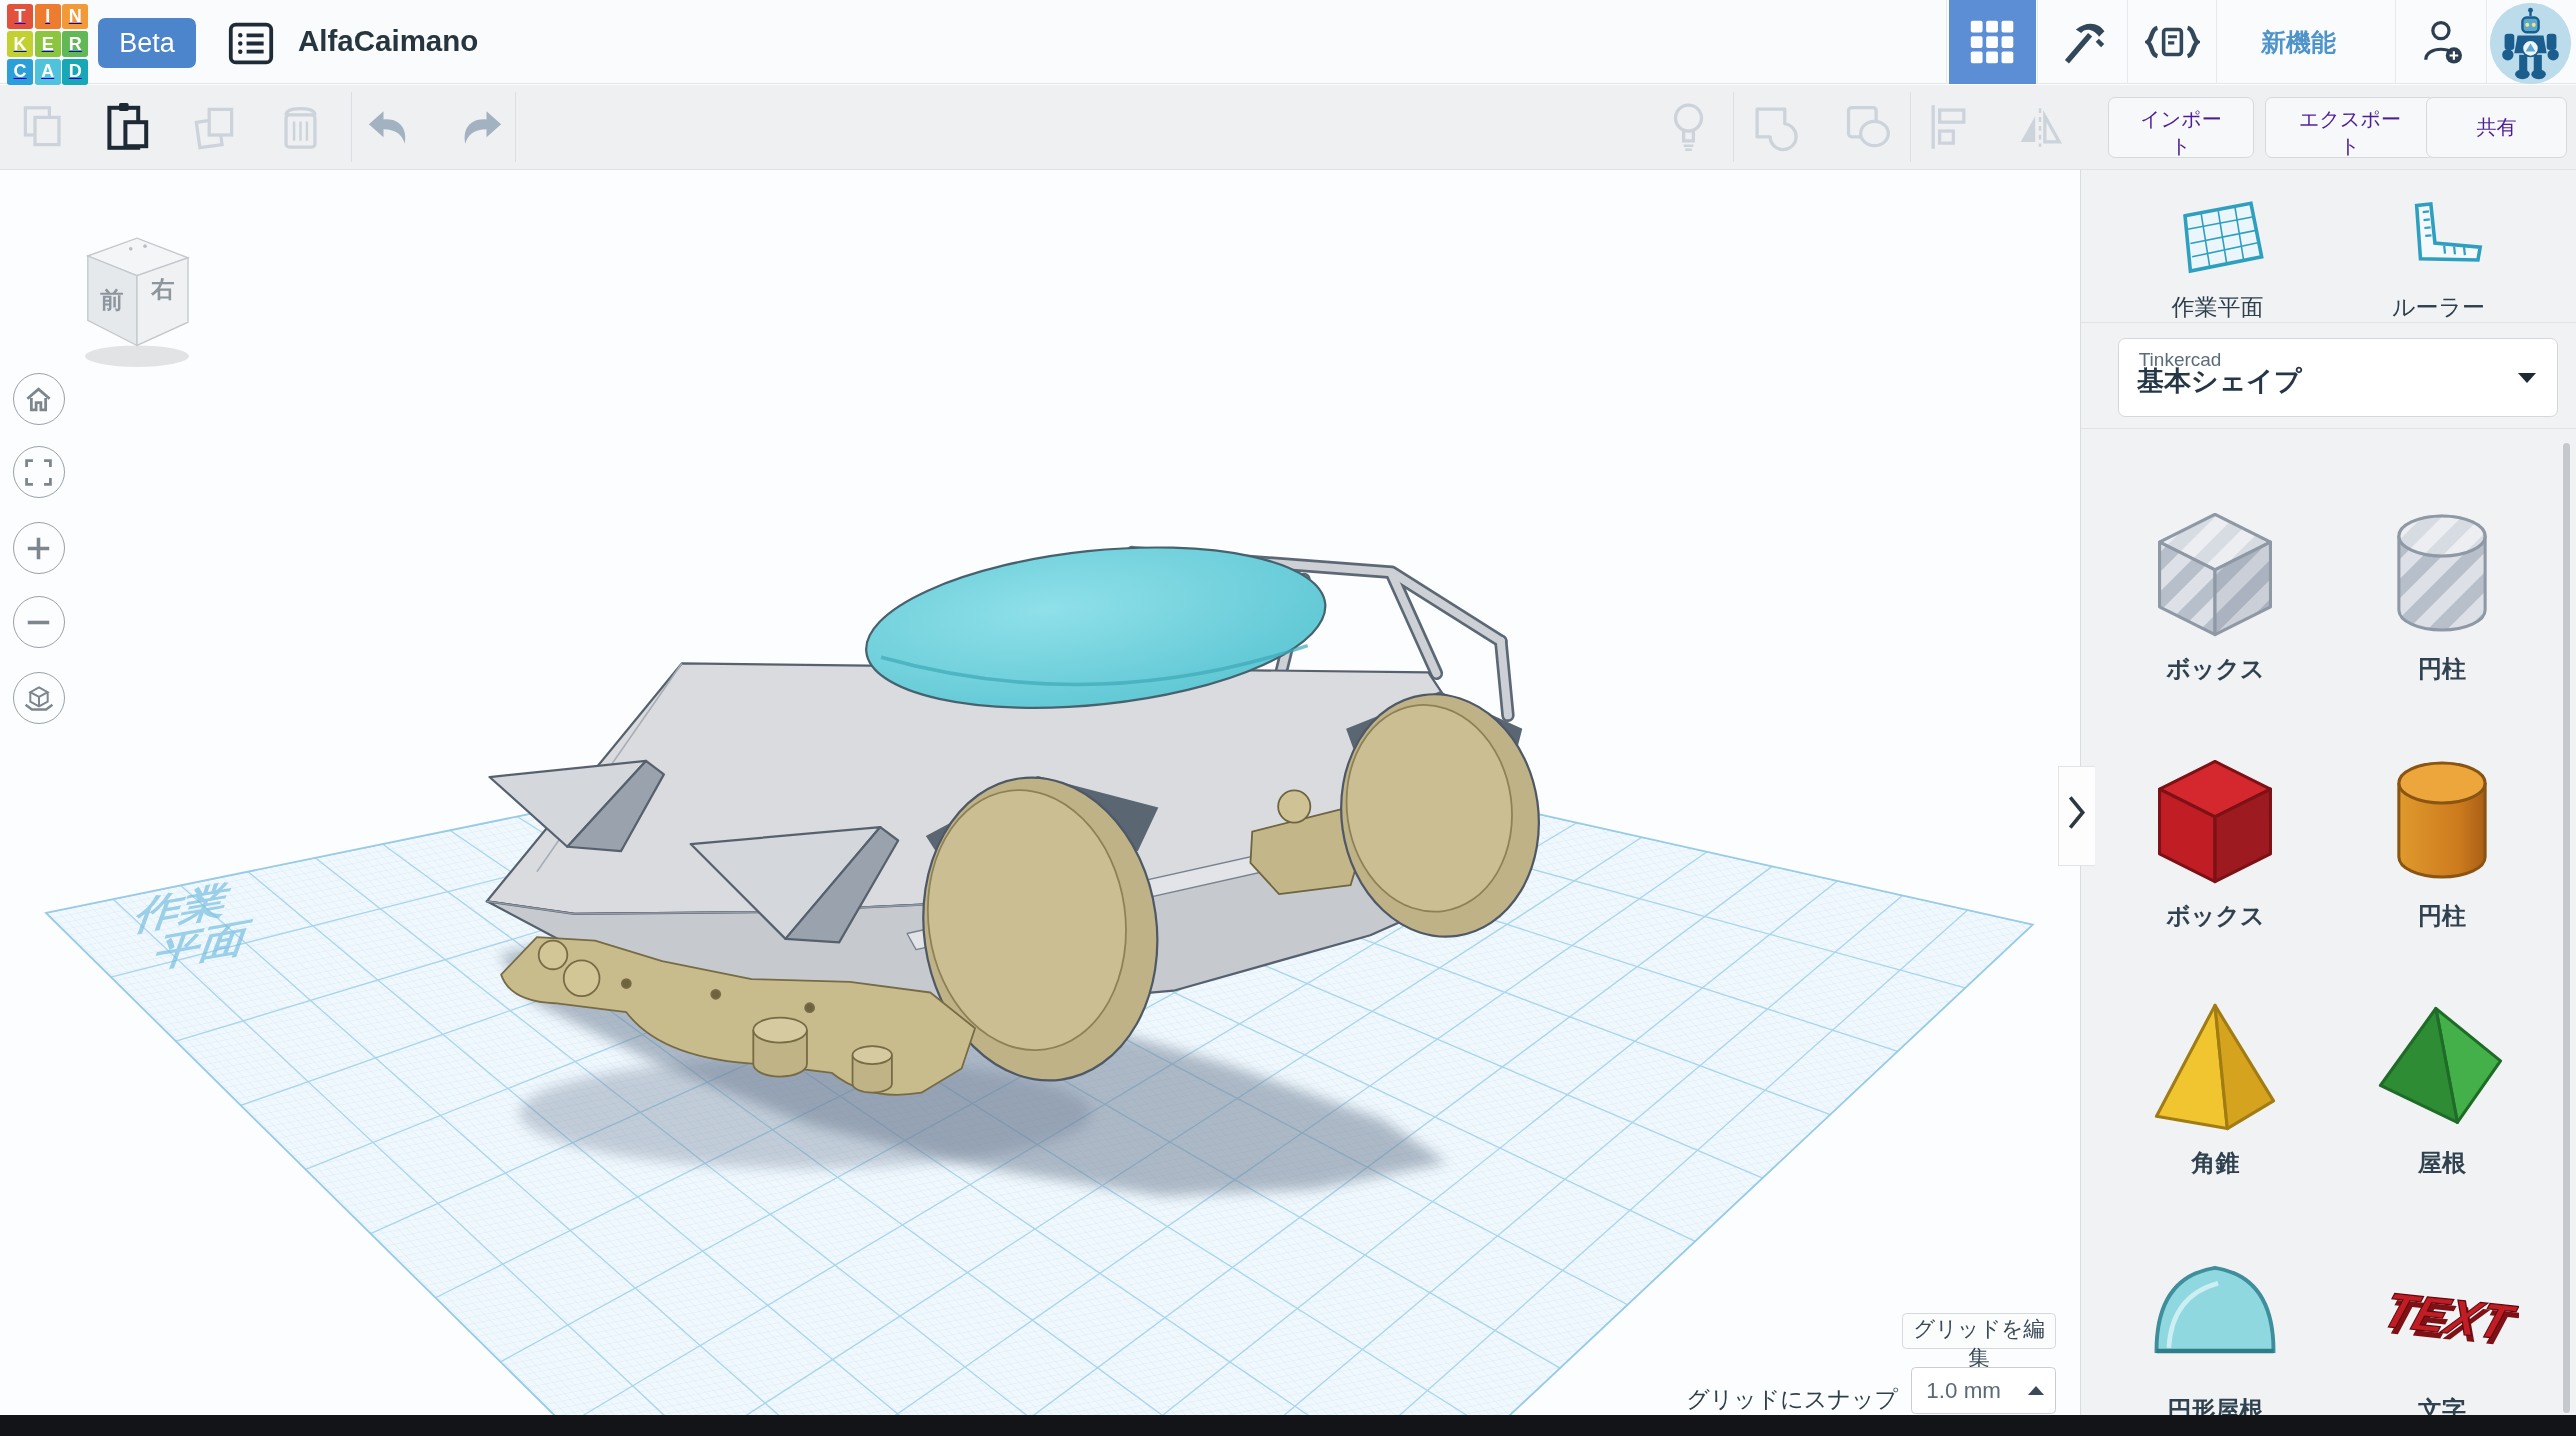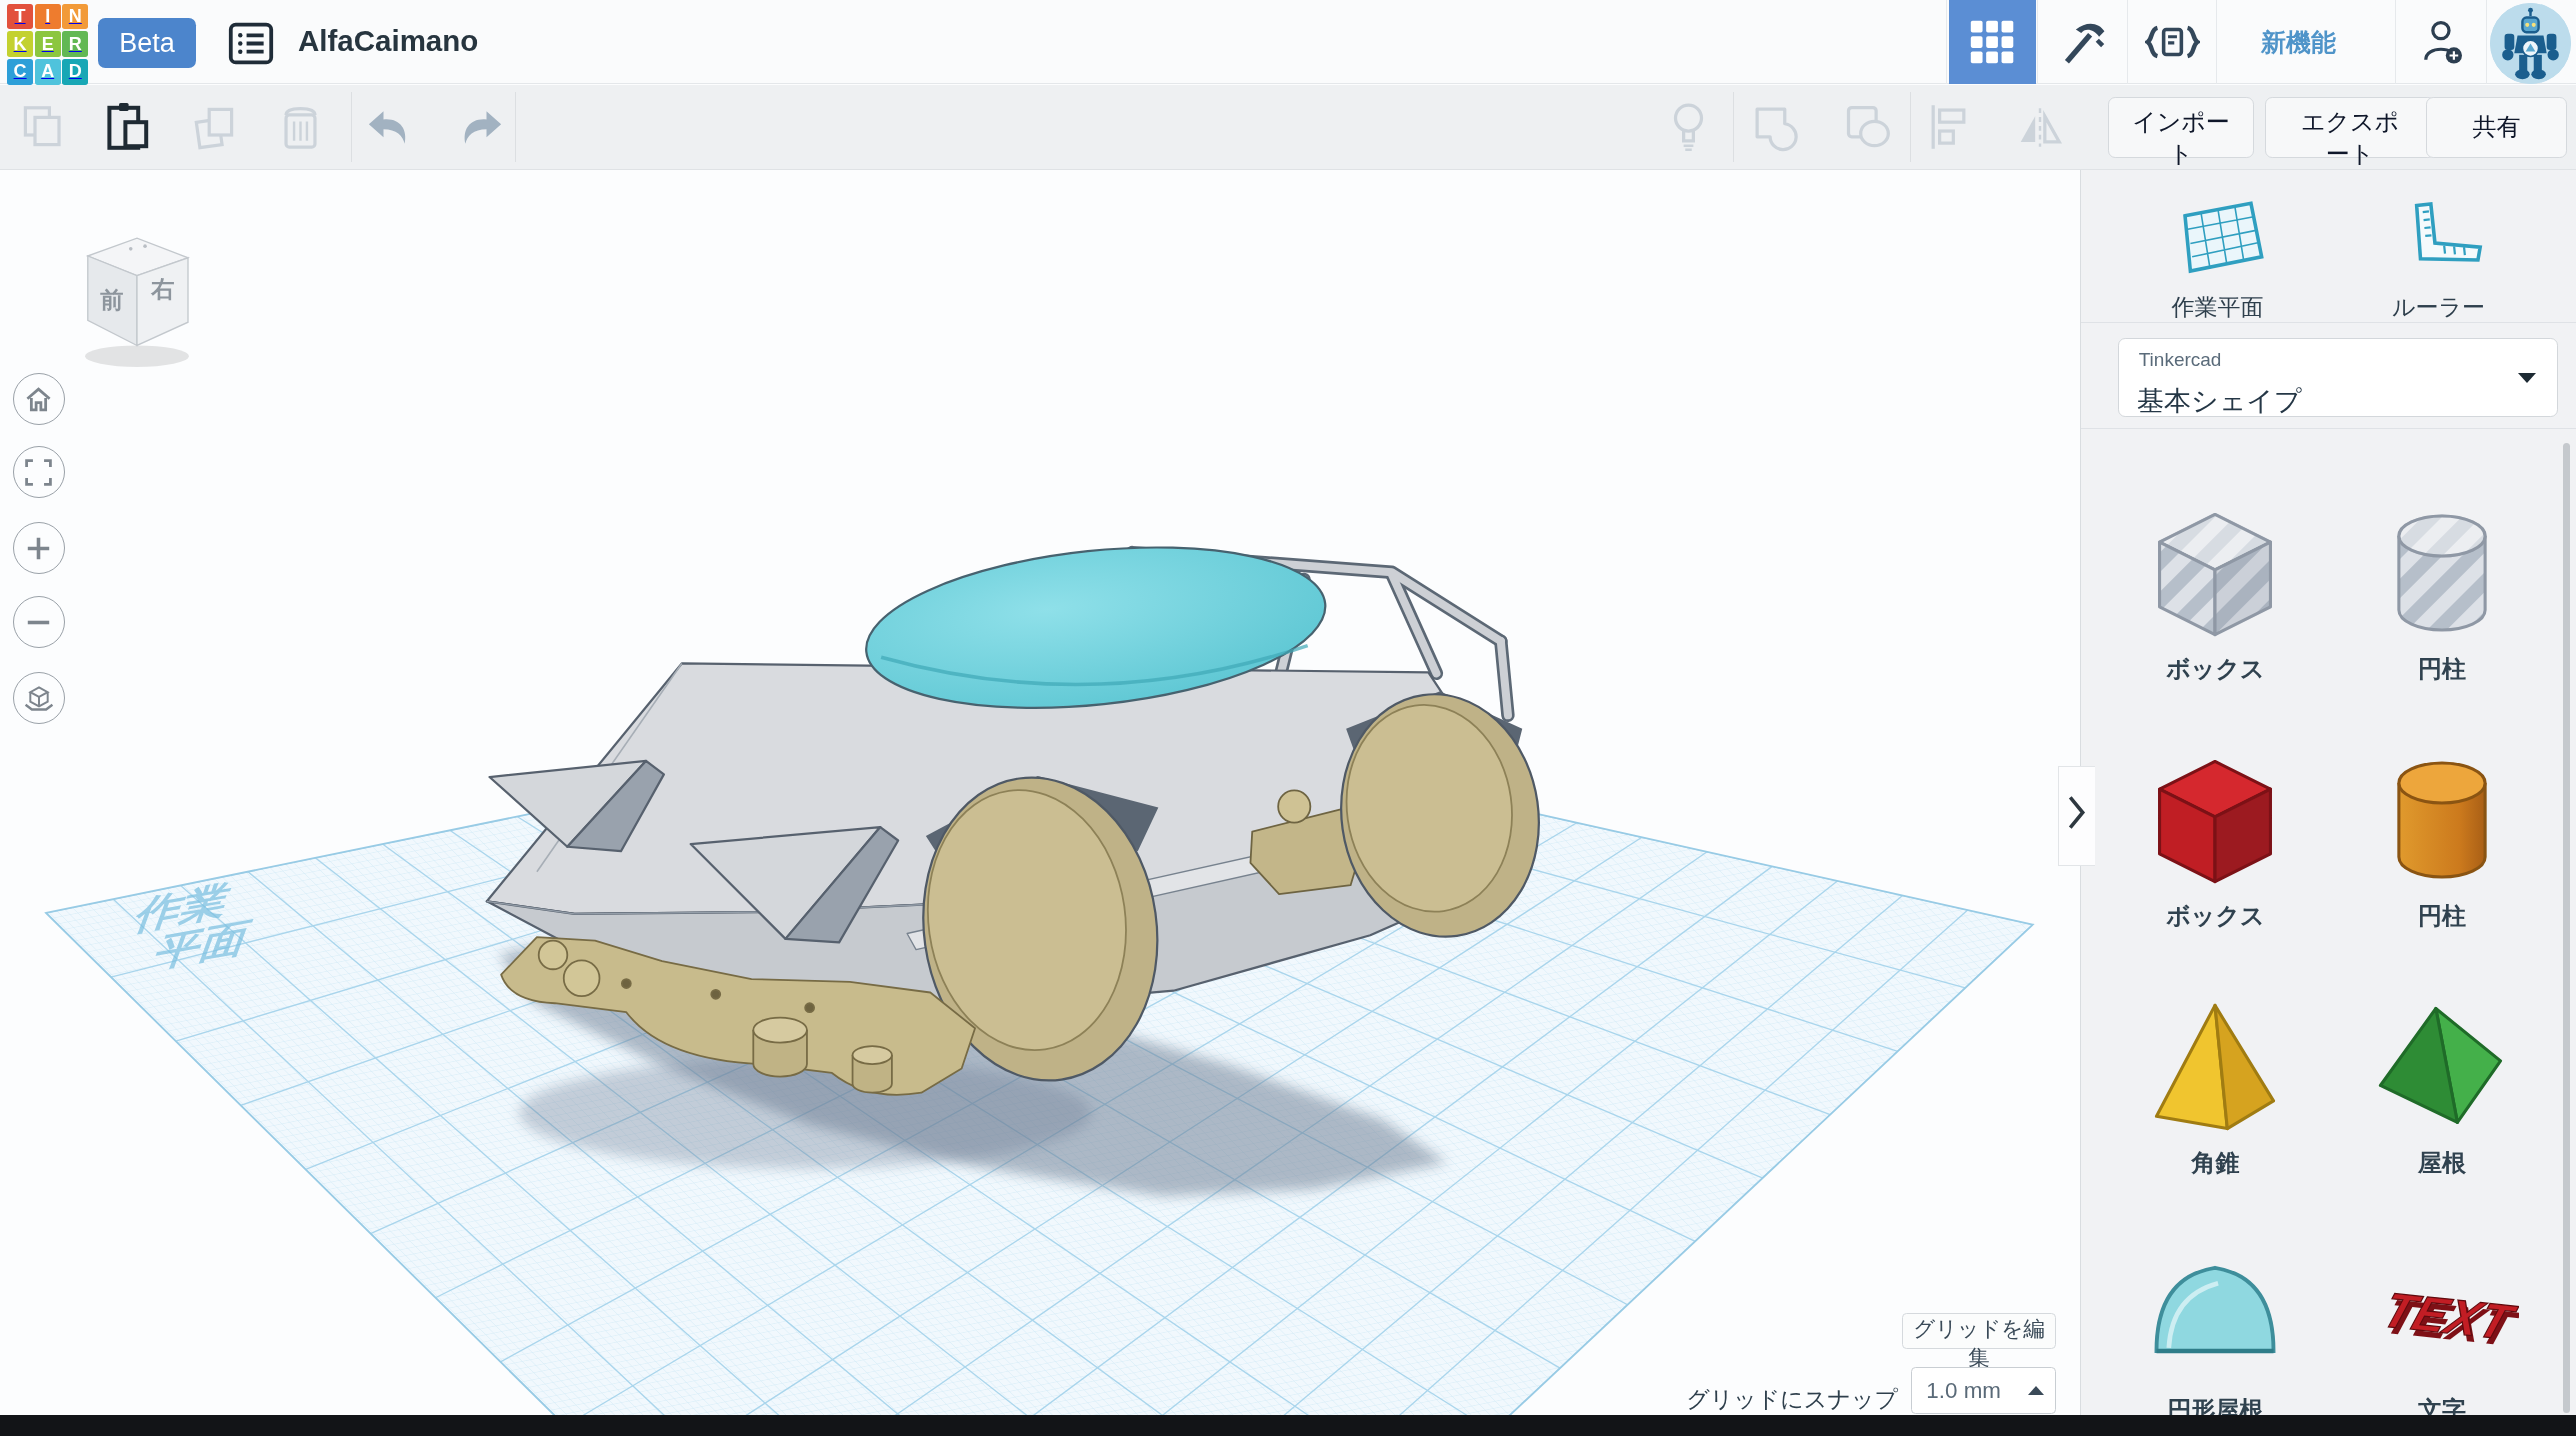--- a/index.html
+++ b/index.html
@@ -30,21 +30,21 @@
   #avatar { position:absolute; left:2490px; top:2.7px; width:81px; height:81px; border-radius:50%;
             background:#bcdcec; overflow:hidden; border:none; cursor:pointer; }
 
   
   #toolbar { position:absolute; left:0; top:85px; width:2576px; height:85px; background:#eef0f2;
              border-bottom:0.9px solid #dfe2e5; z-index:29; }
   .tb-icon { position:absolute; top:12.5px; width:59px; height:59px; background:none; border:none;
              display:flex; align-items:center; justify-content:center; cursor:pointer; }
   .tb-sep { position:absolute; top:7.2px; width:0.9px; height:70px; background:#dcdfe2; }
   .tb-txtbtn { position:absolute; top:11.6px; height:61px; background:#f7f8f9; border:0.9px solid #d5d9dd;
-               border-radius:7.2px; font-size:24px; color:#0f172a; cursor:pointer; padding:8px 23px; }
+               border-radius:7.2px; font-size:20px; color:#4c1d95; cursor:pointer; padding:8px 23px; }
 
   
   #viewcube { position:absolute; left:52px; top:222px; z-index:10; cursor:pointer; }
   .nav-circle { position:absolute; left:12.5px; width:52px; height:52px; border-radius:50%;
                 background:rgba(252,253,254,.85); border:1.8px solid #9aa1a8; z-index:10;
                 display:flex; align-items:center; justify-content:center; color:#7d858d; cursor:pointer; }
   .nav-circle svg { display:block; }
 
   
   #edit-grid-btn { position:absolute; left:1902px; top:1313px; width:154px; height:36px; z-index:10;
@@ -61,21 +61,21 @@
 
   
   #panel { position:absolute; left:2080px; top:170px; width:496px; height:1267px; background:#f1f2f4;
            border-left:0.9px solid #d9dde0; z-index:20; }
   .panel-divider { position:absolute; left:0; width:496px; height:0.9px; background:#dfe2e6; }
   .big-tool { position:absolute; top:19.7px; width:197px; height:140px; background:none; border:none; cursor:pointer; }
   .big-tool .lbl { display:block; margin-top:7.2px; font-size:23px; color:#2e3f4c; }
   #lib-card { position:absolute; left:25px; top:168px; width:440px; height:79px; background:#fff;
               border:0.9px solid #d3d7db; border-radius:7.2px; cursor:pointer; text-align:left;margin-left:12px; }
   #lib-card .brand { position:absolute; left:19.7px; top:9.8px; font-size:19px; color:#5a6b7a; }
-  #lib-card .name { position:absolute; left:18px; top:44px; font-size:27px; font-weight:normal; color:#253746; }
+  #lib-card .name { position:absolute; left:18px; top:24px; font-size:27px; font-weight:bold; color:#253746; }
   #lib-card .caret { position:absolute; right:21.5px; top:34px; width:0; height:0;
                      border-left:9px solid transparent; border-right:9px solid transparent;
                      border-top:10.7px solid #1d2a33; }
   .shape-tile { position:absolute; width:224px; height:215px; background:none; border:none; cursor:pointer; }
   .shape-tile svg { display:block; margin:0 auto; }
   .shape-tile .lbl { display:block; margin-top:3.6px; font-size:24px; font-weight:bold; color:#30424f; }
   #panel-scrollbar { position:absolute; left:2563px; top:443px; width:7.2px; height:970px;
                      background:#c5c9cd; border-radius:3.6px; z-index:21; cursor:pointer; }
 
   

